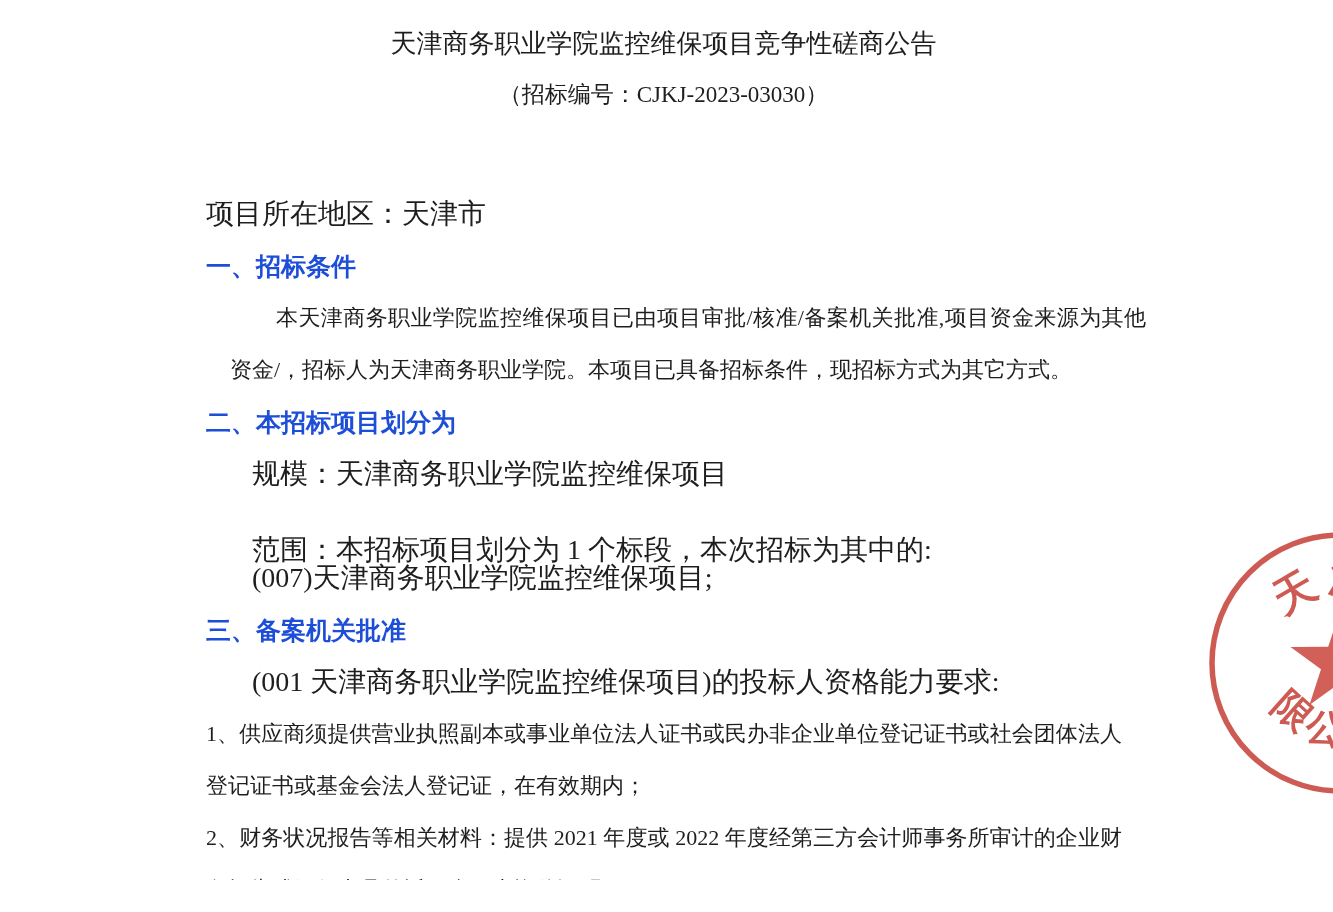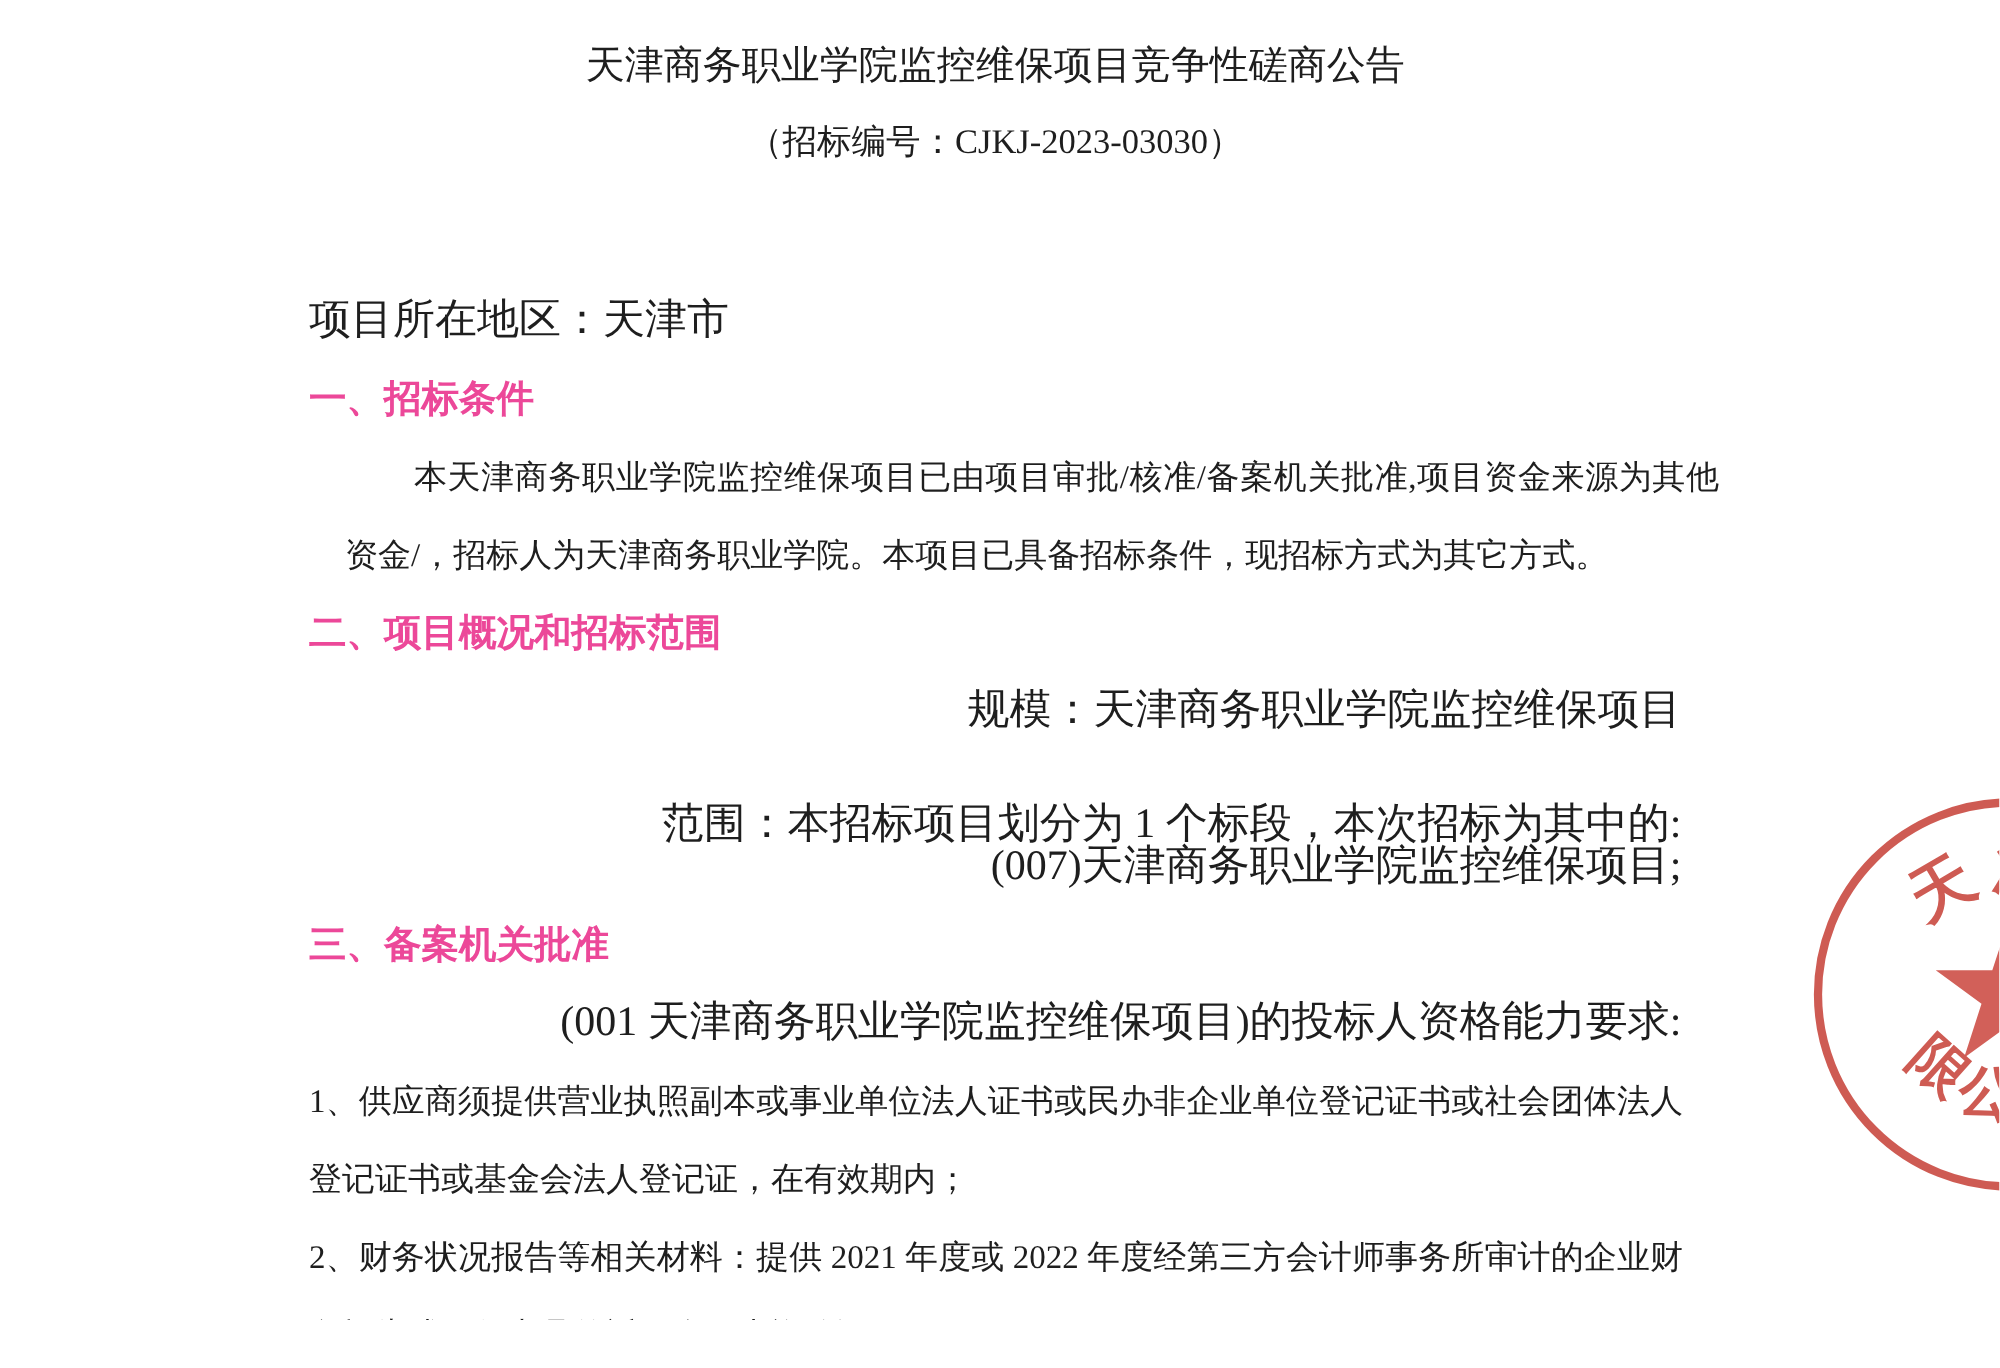--- a/index.html
+++ b/index.html
@@ -39,31 +39,31 @@
     white-space: nowrap;
   }
   .bodyline {
     position: absolute;
     left: 0;
     width: 915px;
     font-size: 28px;
     line-height: 52px;
     white-space: nowrap;
   }
-  .indent1 { padding-left: 46px; text-align: right; }
+  .indent1 { padding-left: 46px; }
   .heading {
     position: absolute;
     left: 0;
     width: 915px;
     font-family: "Liberation Sans", sans-serif;
     font-weight: bold;
     font-size: 25px;
     line-height: 52px;
     white-space: nowrap;
-    color: #ec4899;
+    color: #1d4ed8;
   }
   .para {
     position: absolute;
     left: 0;
     width: 916px;
     font-size: 22px;
     line-height: 52px;
     text-align: justify;
     text-justify: inter-character;
     word-break: break-all;
@@ -92,21 +92,21 @@
     <div class="doc-title">天津商务职业学院监控维保项目竞争性磋商公告</div>
 
     <div class="doc-subtitle">（招标编号：CJKJ-2023-03030）</div>
 
     <div class="bodyline" style="top:188px;">项目所在地区：天津市</div>
 
     <div class="heading" style="top:240px;">一、招标条件</div>
 
     <div class="para first-indent" style="top:292px; height:104px;margin-left:24px;">本天津商务职业学院监控维保项目已由项目审批/核准/备案机关批准,项目资金来源为其他资金/，招标人为天津商务职业学院。本项目已具备招标条件，现招标方式为其它方式。</div>
 
-    <div class="heading" style="top:396px;">二、项目概况和招标范围</div>
+    <div class="heading" style="top:396px;">二、本招标项目划分为</div>
 
     <div class="bodyline indent1" style="top:448px;">规模：天津商务职业学院监控维保项目</div>
 
     <div class="bodyline indent1" style="top:524px;">范围：本招标项目划分为 1 个标段，本次招标为其中的:</div>
 
     <div class="bodyline indent1" style="top:552px;">(007)天津商务职业学院监控维保项目;</div>
 
     <div class="heading" style="top:604px;">三、备案机关批准</div>
 
     <div class="bodyline indent1" style="top:656px;">(001 天津商务职业学院监控维保项目)的投标人资格能力要求:</div>

